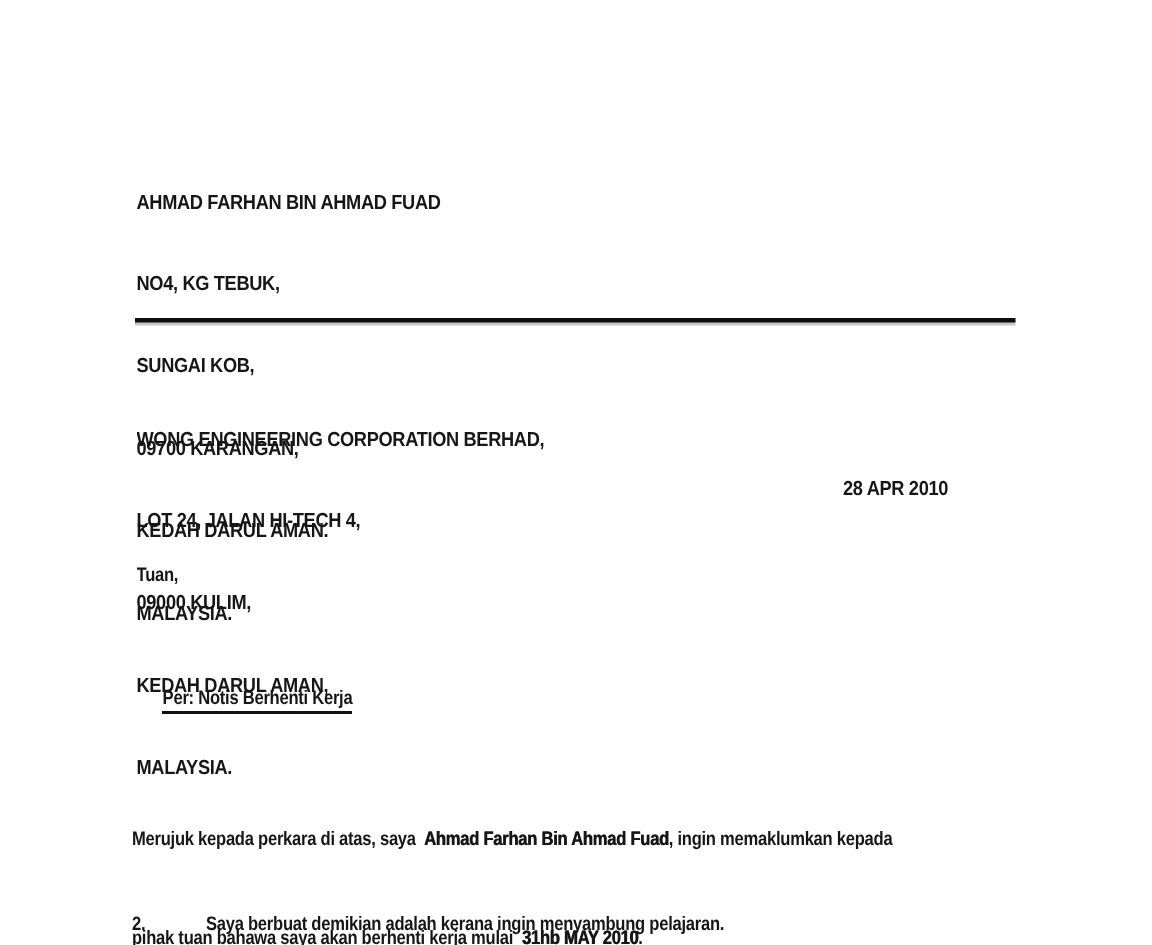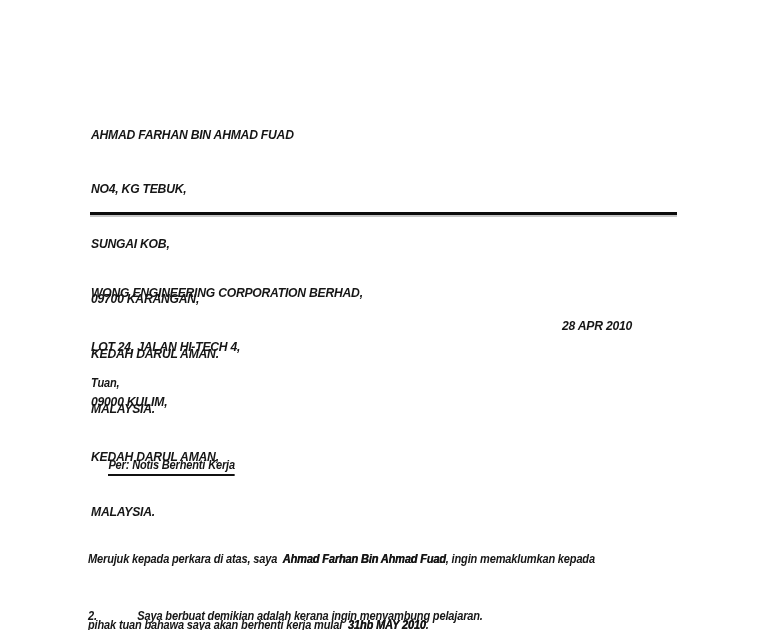--- a/index.html
+++ b/index.html
@@ -8,21 +8,20 @@
     background: #ffffff;
   }
   .page {
     position: relative;
     width: 768px;
     height: 630px;
     background: #ffffff;
     overflow: hidden;
     font-family: "Liberation Sans", "DejaVu Sans", sans-serif;
     color: #161616;
-    font-style: italic;
   }
   .scan {
     filter: blur(0.25px);
   }
   
   .addr {
     position: absolute;
     font-size: 13.5px;
     font-weight: 700;
     line-height: 18.3px;

